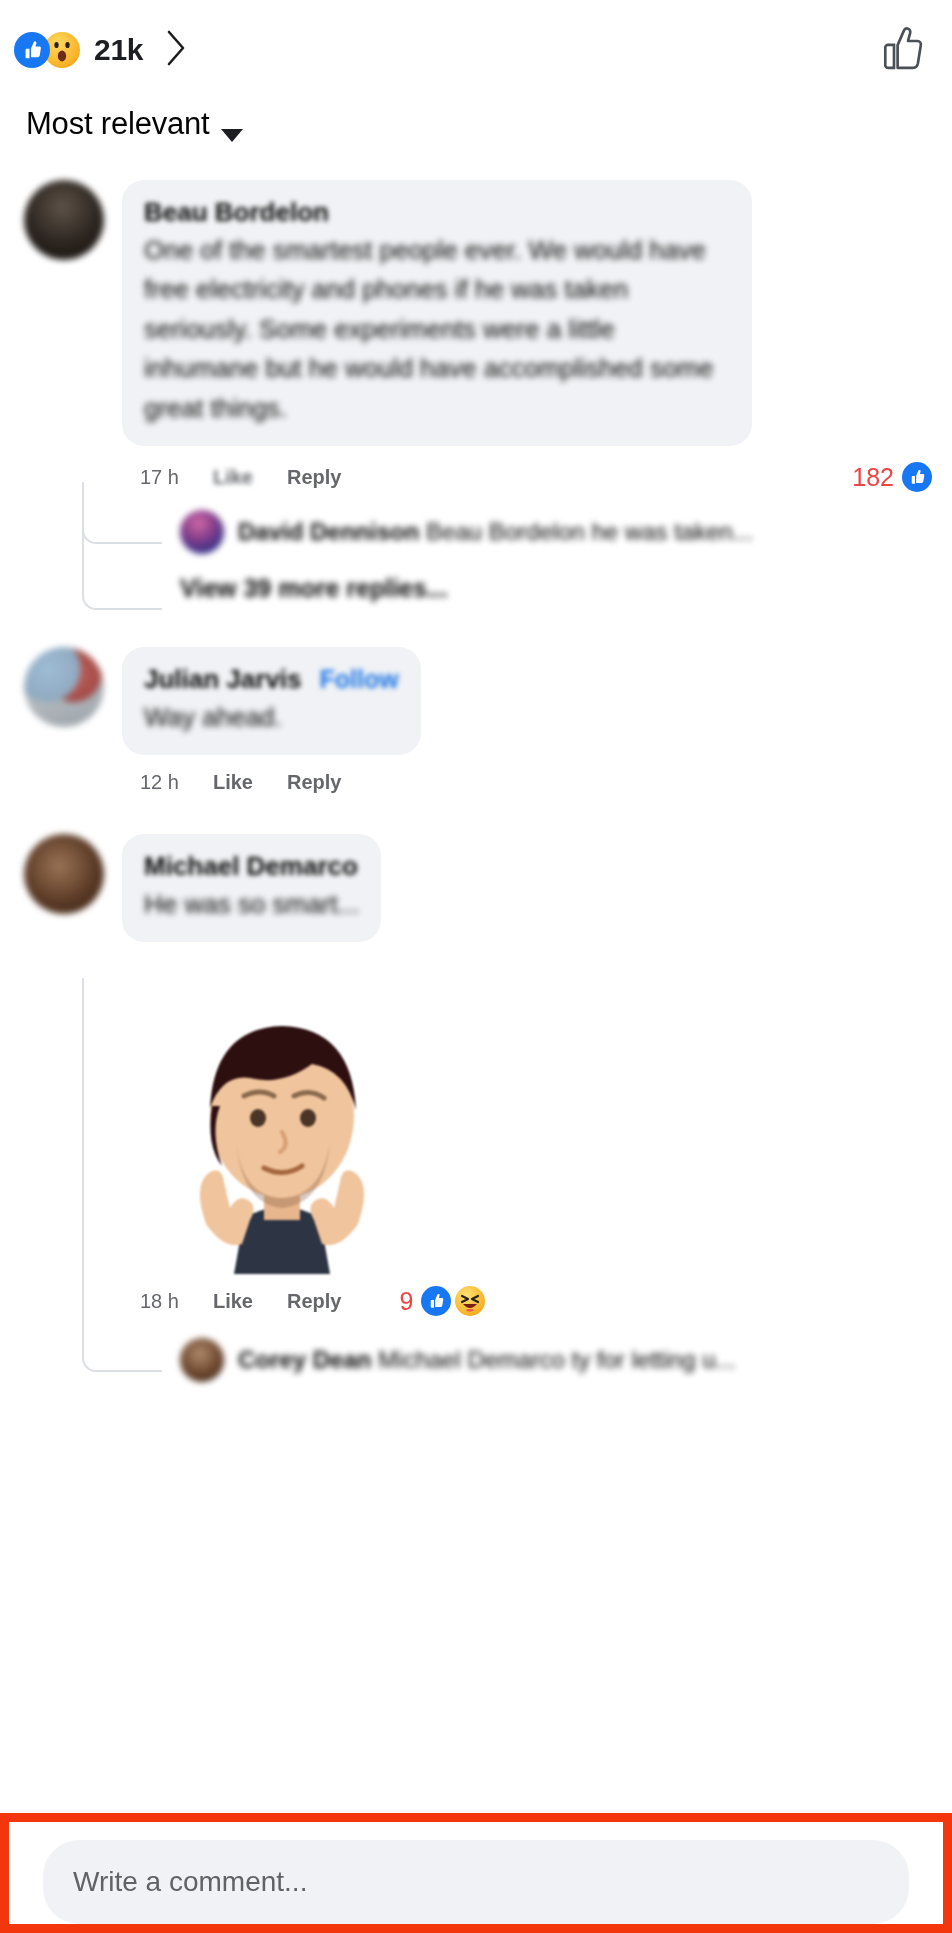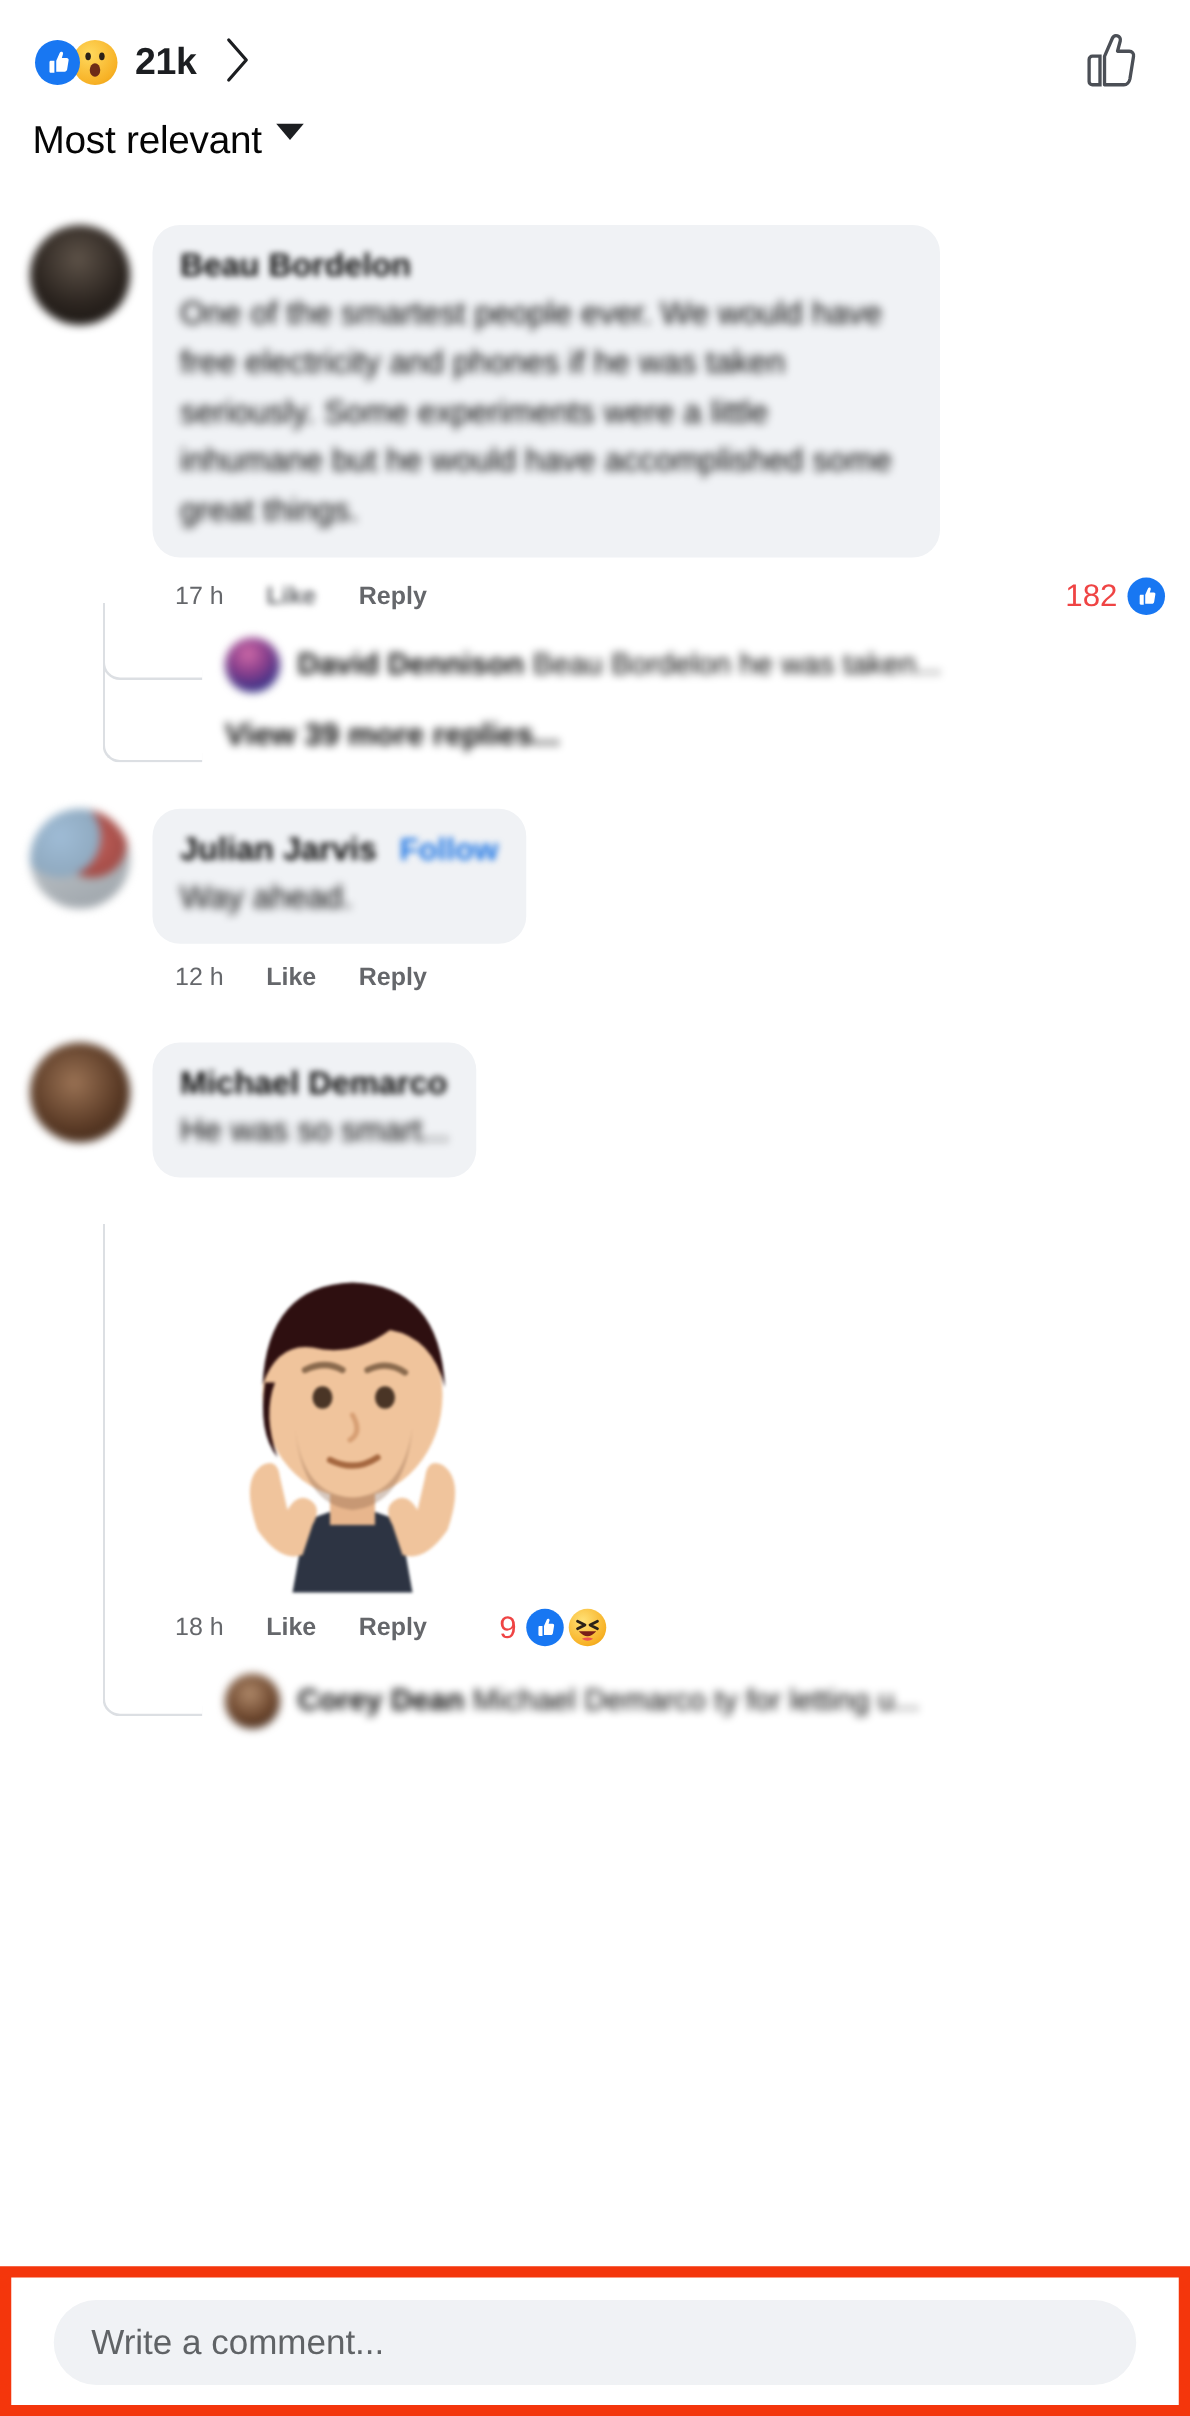--- a/index.html
+++ b/index.html
@@ -20,21 +20,21 @@
   
   .reaction-bar {
     position: absolute;
     top: 0;
     left: 0;
     width: 950px;
     height: 100px;
     display: flex;
     align-items: center;
     justify-content: space-between;
-    padding: 0 28px;
+    padding: 0 14px;
     box-sizing: border-box;
     gap: 11px;
   }
   .reaction-left {
     display: flex;
     align-items: center;
     gap: 8px;
   }
   .reaction-pills {
     display: flex;
@@ -70,24 +70,24 @@
     margin-left: 12px;
     display: inline-block;
   }
   .thumb-outline {
     margin-right: 6px;
   }
 
   
   .sort-row {
     position: absolute;
-    top: 94px;
+    top: 106px;
     left: 26px;
     display: flex;
-    align-items: flex-start;
+    align-items: flex-end;
     gap: 12px;
   }
   .sort-label {
     font-size: 31px;
     font-weight: 400;
     color: #050505;
     letter-spacing: -0.2px;
   }
   .caret-down {
     width: 0; height: 0;
@@ -257,21 +257,21 @@
     height: 120px;
     border: 9px solid #f4360c;
     box-sizing: border-box;
     background: #ffffff;
   }
   .composer-input {
     position: absolute;
     left: 34px;
     right: 34px;
     top: 18px;
-    height: 68px;
+    height: 84px;
     background: #f0f2f5;
     border-radius: 36px;
     display: flex;
     align-items: center;
     padding: 0 30px;
     box-sizing: border-box;
   }
   .composer-placeholder {
     font-size: 28px;
     color: #606366;

